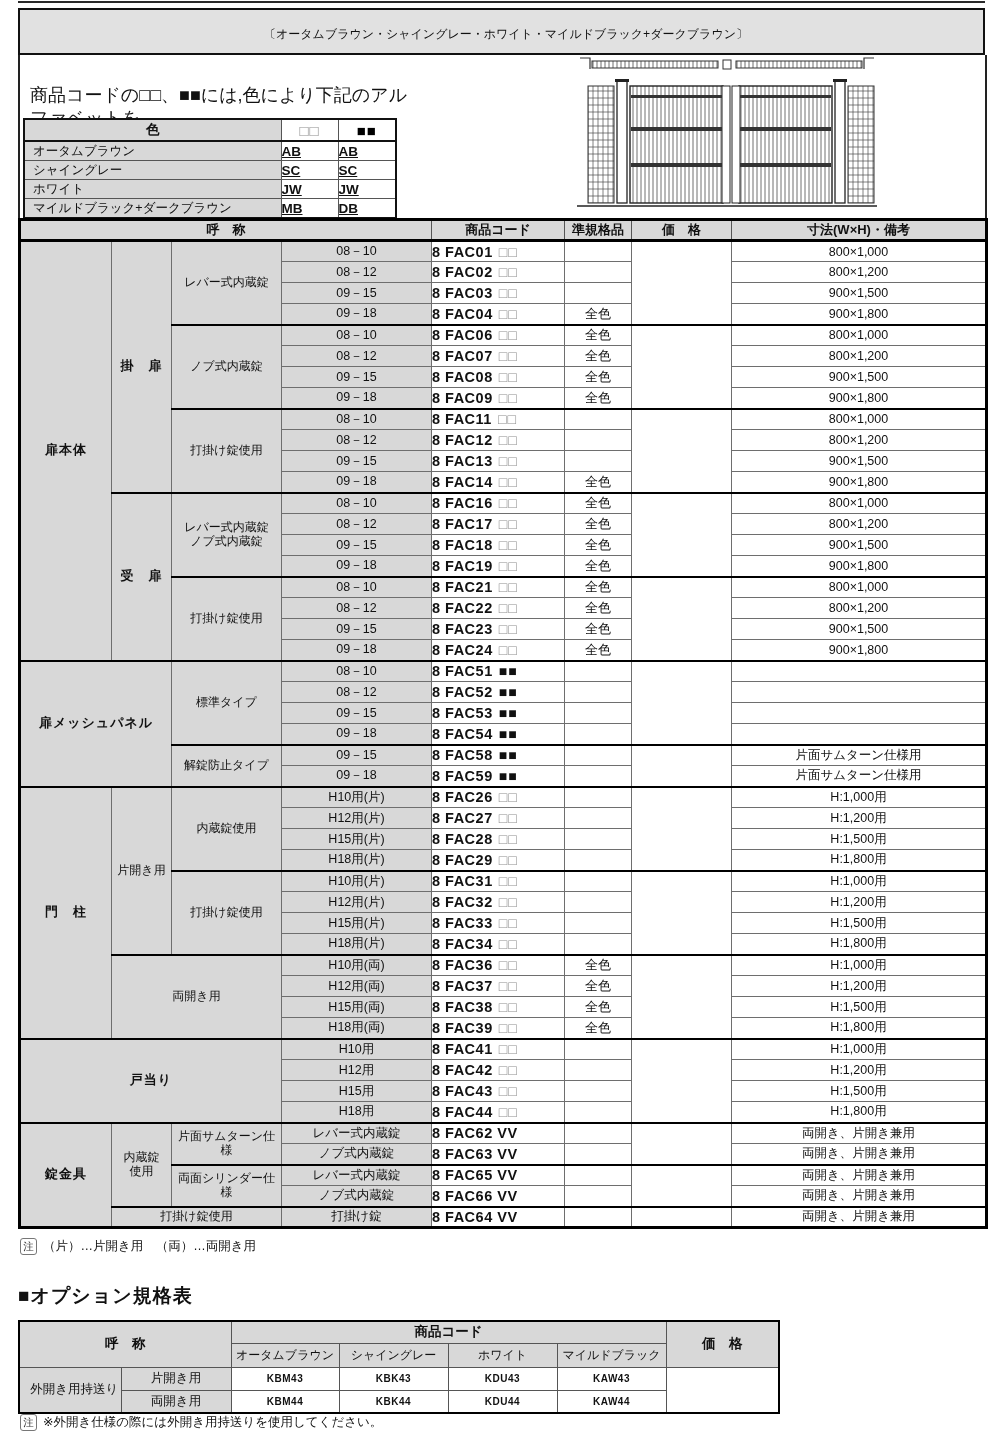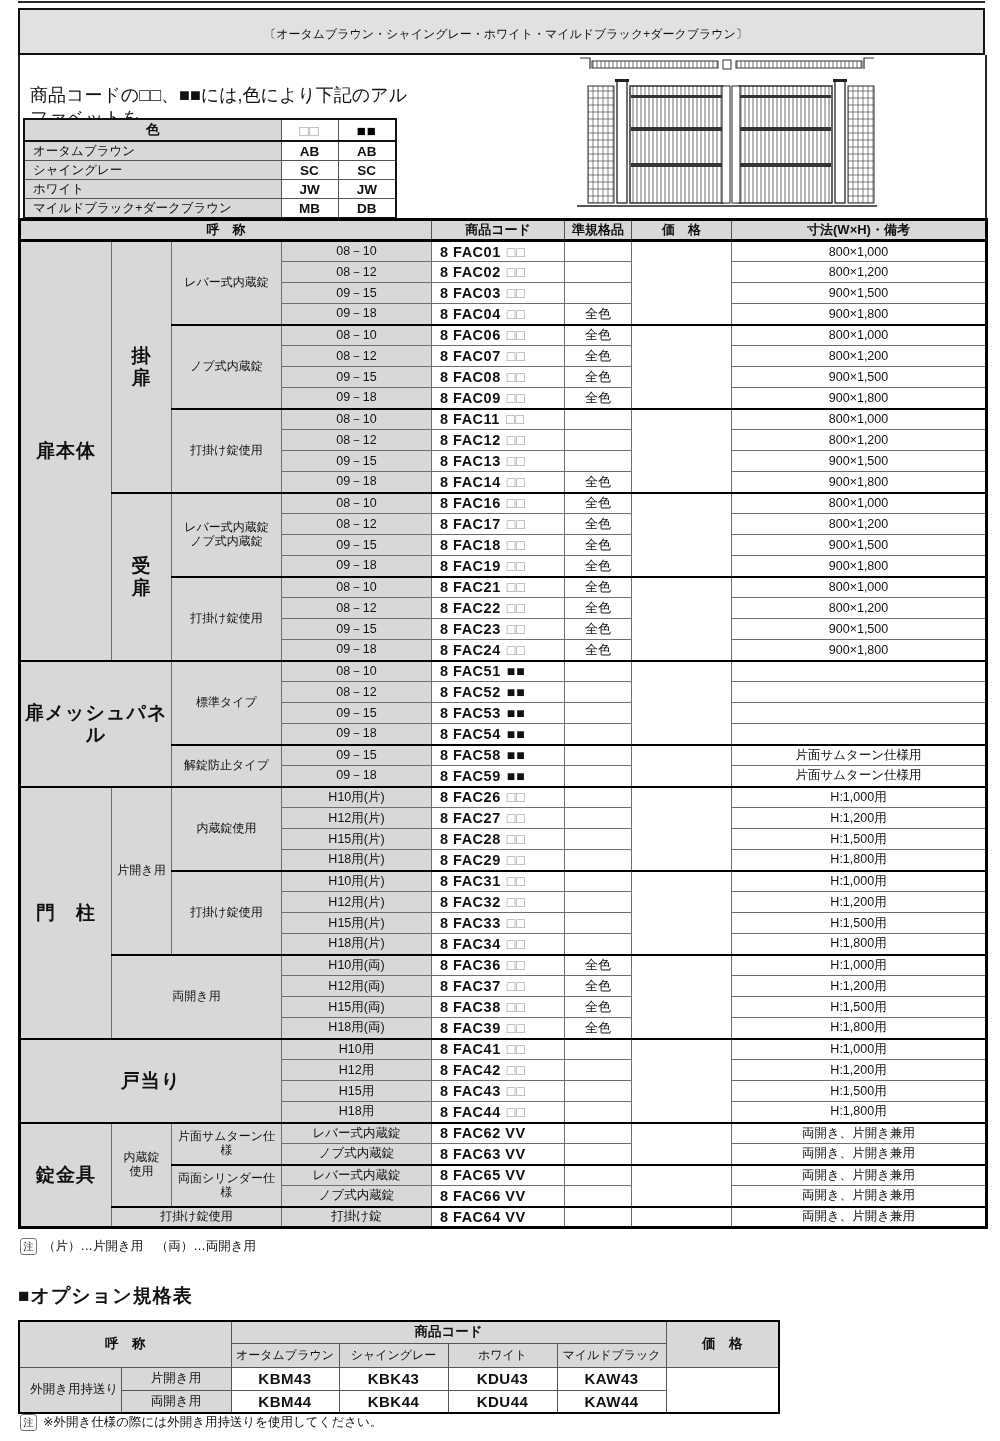--- a/index.html
+++ b/index.html
@@ -4,43 +4,43 @@
 <style>
   html,body{margin:0;padding:0;background:#fff;width:1000px;height:1441px;position:relative;
     font-family:"Liberation Sans","DejaVu Sans",sans-serif;color:#111;}
   .abs{position:absolute;}
   
   #top-line{left:18px;top:1px;width:967px;height:0;border-top:2px solid #2a2a2a;}
   
   #title-bar{left:18px;top:8px;width:963px;height:43px;background:#e1e1e1;border:2px solid #111;
     display:flex;align-items:center;justify-content:center;white-space:nowrap;}
   #title-bar .big{font-size:23px;font-weight:bold;letter-spacing:1px;}
-  #title-bar .small{font-size:12px;font-weight:normal;margin-left:9px;position:relative;top:3px;}
+  #title-bar .small{font-size:12px;font-weight:normal;margin-left:9px;position:relative;top:3px;font-family:Liberation Mono, monospace;}
   
   #mid-zone{left:18px;top:55px;width:965px;height:163px;border-left:2px solid #222;border-right:2px solid #222;}
   #code-note{left:30px;top:84px;width:380px;font-size:18px;line-height:1.3;}
   
   .ctable{border-collapse:collapse;table-layout:fixed;border:2px solid #111;}
   .ctable td,.ctable th{border:1px solid #555;height:18px;padding:0;overflow:hidden;}
   .ctable th{background:#d8d8d8;font-size:13.5px;font-weight:bold;height:20px;border-bottom:2px solid #111;}
   .ctable th.sym{background:#fff;font-size:15px;font-weight:normal;}
   .ctable td.cname{background:#d8d8d8;text-align:left;padding-left:8px;font-size:12.5px;}
-  .ctable td.cval{background:#fff;text-align:center;font-weight:bold;font-size:13.5px;}
+  .ctable td.cval{background:#fff;text-align:left;font-weight:bold;font-size:13.5px;text-decoration:underline;}
   .sym.open{color:#8f8f8f;letter-spacing:1px;}
   .sym.filled{color:#000;letter-spacing:1px;}
   
   .mtable{border-collapse:collapse;table-layout:fixed;border:3px solid #000;}
   .mtable th{background:#d8d8d8;font-size:13px;font-weight:bold;height:17px;
     border:1px solid #555;border-bottom:3px solid #000;padding:0;}
   .mtable td{border:1px solid #6e6e6e;padding:0;overflow:hidden;vertical-align:middle;}
   .mtable tbody tr{height:21px;}
   .mtable td.lbl{background:#d8d8d8;text-align:center;font-size:12px;white-space:pre-line;line-height:1.15;}
-  .mtable td.lbl.big{font-size:19px;font-weight:bold;letter-spacing:1px;}
+  .mtable td.lbl.big{font-size:13px;font-weight:bold;letter-spacing:1px;}
   .mtable td.size{background:#d8d8d8;text-align:center;font-size:12.5px;}
-  .mtable td.code{background:#fff;text-align:left;padding-left:8px;white-space:nowrap;}
+  .mtable td.code{background:#fff;text-align:left;white-space:nowrap;}
   .mtable td.code .ctxt{font-size:14.5px;font-weight:bold;letter-spacing:0.5px;}
   .mtable td.code .mark{margin-left:6px;font-size:14px;letter-spacing:1px;}
   .mtable td.code .mark.open{color:#8f8f8f;}
   .mtable td.semi{background:#fff;text-align:center;font-size:13px;font-weight:normal;}
   .mtable td.price{background:#fff;}
   .mtable td.dim{background:#fff;text-align:center;font-size:12.5px;}
   .mtable td.th{border-top:2.5px solid #000;}
   
   .note{font-size:12.5px;display:flex;align-items:center;gap:6px;}
   .note .mark-box{display:inline-block;border:1px solid #777;border-radius:3px;font-size:10.5px;
@@ -49,21 +49,21 @@
   #option-title{left:18px;top:1283px;font-size:19px;font-weight:bold;letter-spacing:1px;}
   .otable{border-collapse:collapse;table-layout:fixed;border:2.5px solid #000;}
   .otable th,.otable td{border:1px solid #555;padding:0;overflow:hidden;}
   .otable th{background:#d8d8d8;font-weight:bold;font-size:13.5px;}
   .otable tr.oh1{height:22px;}
   .otable tr.oh2{height:24px;}
   .otable tr.od{height:23px;}
   .otable th.colorhdr{font-size:12px;font-weight:normal;}
   .otable td.oglabel{background:#d8d8d8;text-align:center;font-size:12.5px;padding-left:8px;}
   .otable td.otype{background:#d8d8d8;text-align:center;font-size:12.5px;}
-  .otable td.oval{background:#fff;text-align:center;font-size:15px;font-weight:bold;letter-spacing:0.5px;}
+  .otable td.oval{background:#fff;text-align:center;font-size:10px;font-weight:bold;letter-spacing:0.5px;}
   .otable td.oprice{background:#fff;}
   .otable tr.od td{border-top-width:1px;}
   .otable tr.od:first-of-type td{border-top:2.5px solid #000;}
 </style>
 </head>
 <body>
 
 <div class="abs" id="top-line"></div>
 
 <div class="abs" id="title-bar">

